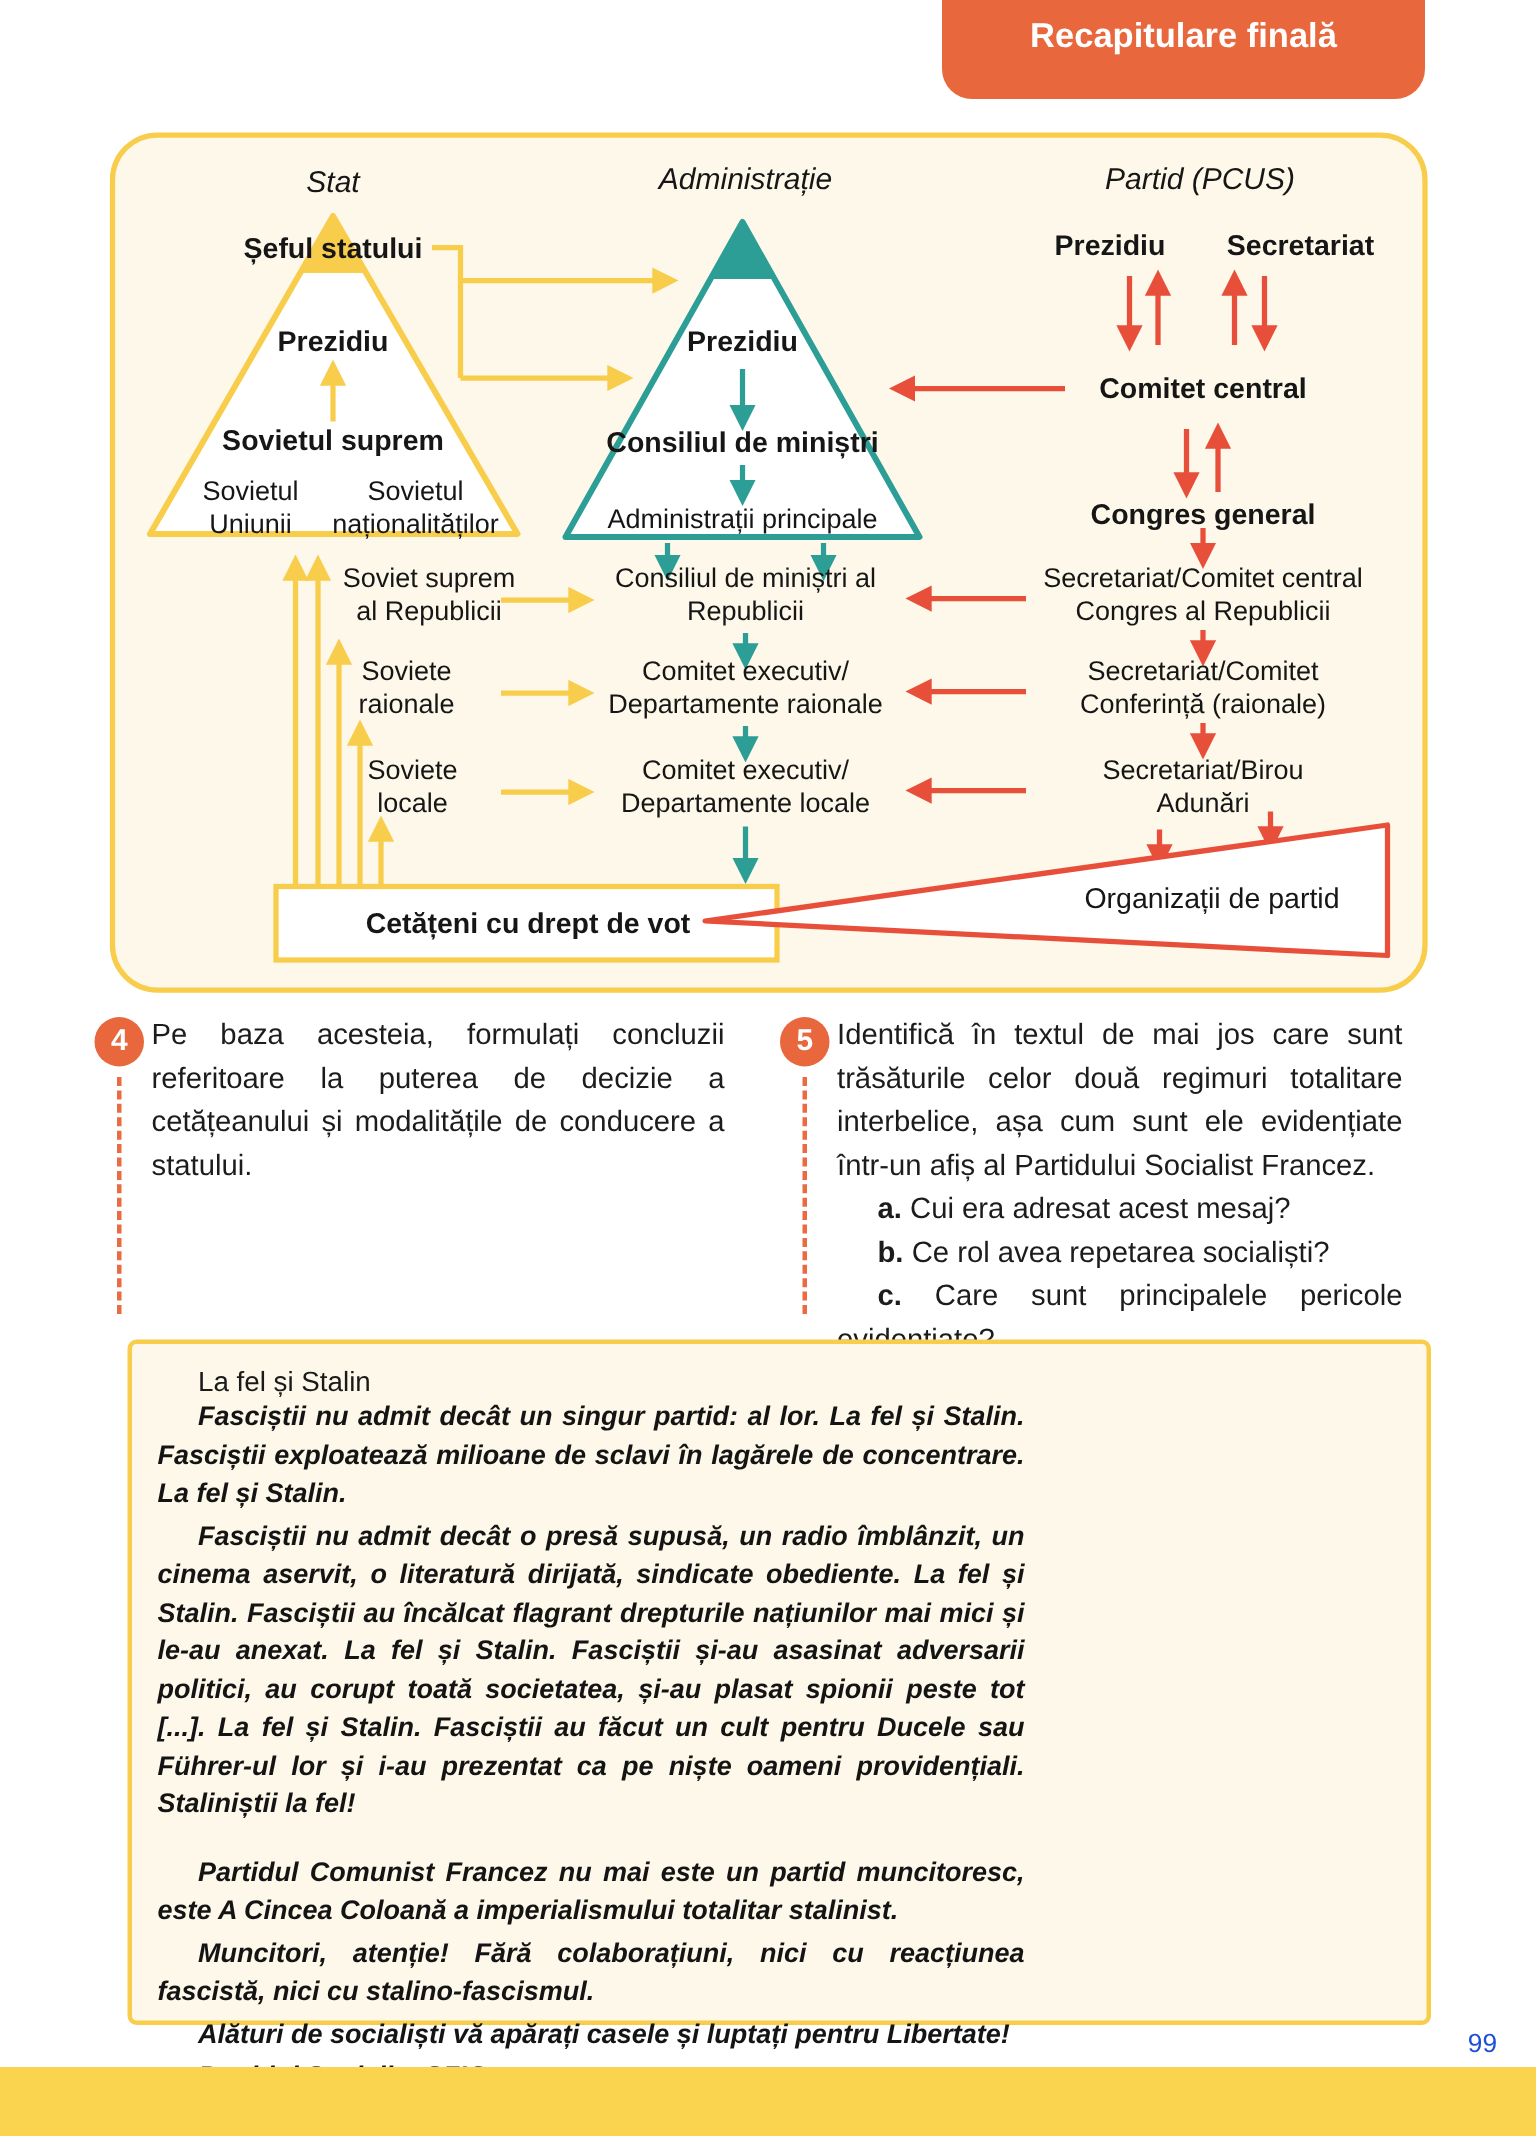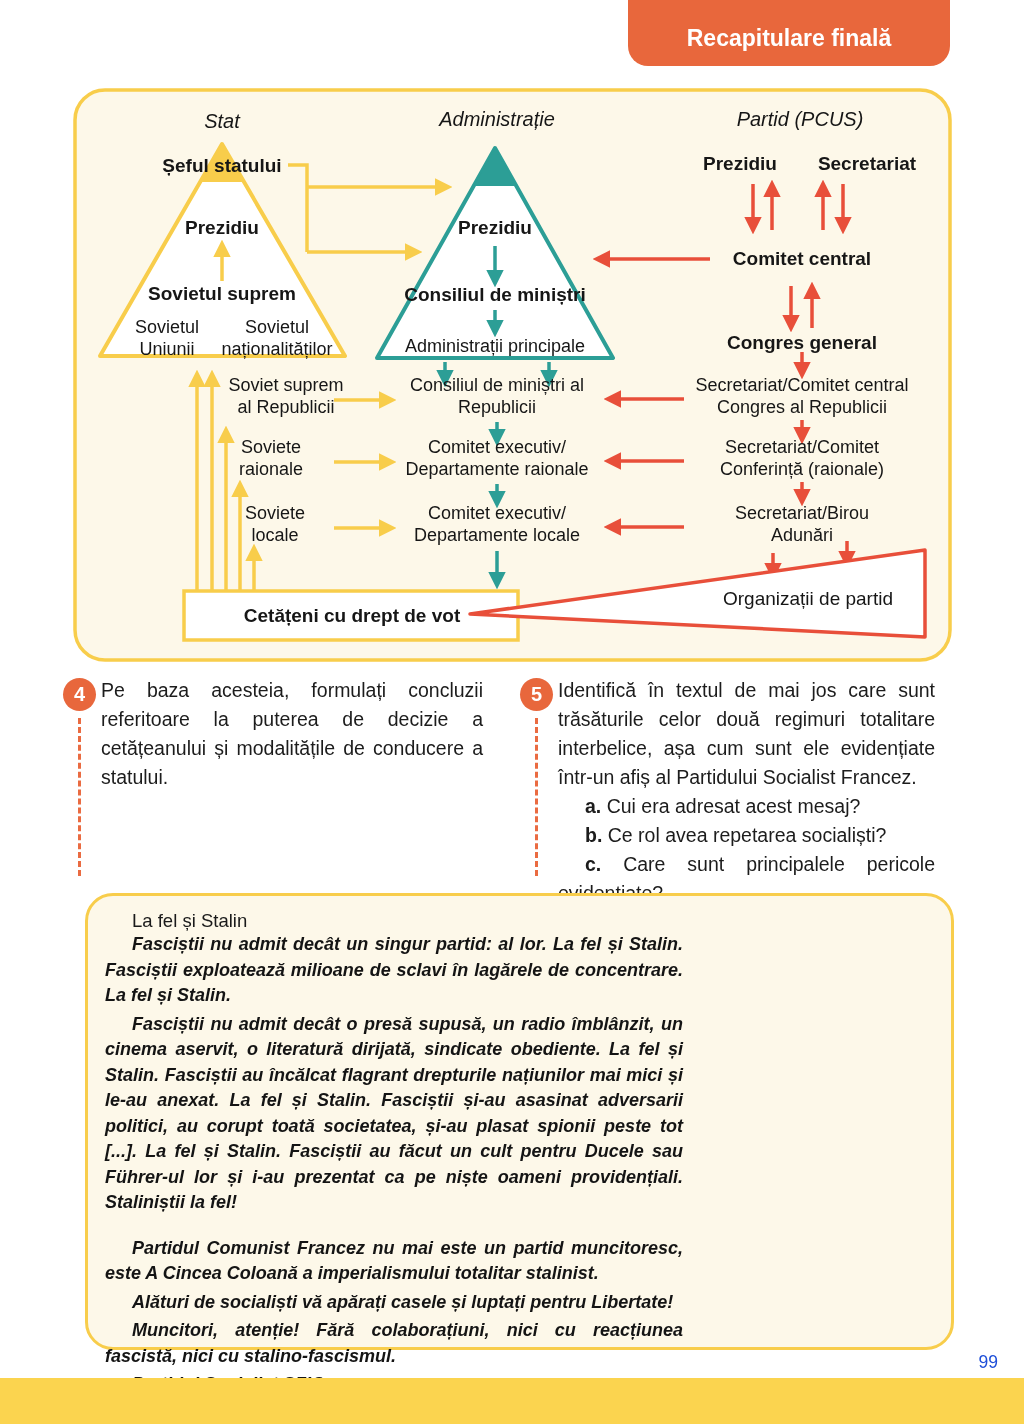--- a/index.html
+++ b/index.html
@@ -9,21 +9,21 @@
   *{box-sizing:border-box}
   html,body{margin:0;padding:0}
   body{
     width:1024px;height:1424px;position:relative;background:#fff;
     font-family:"Liberation Sans",sans-serif;color:#1a1a1a;overflow:hidden;
   }
   
   .recap-badge{
     position:absolute;left:628px;top:0;width:322px;height:66px;
     background:var(--orange);border-radius:0 0 20px 20px;
-    display:flex;align-items:center;justify-content:center;padding-top:10px;
+    display:flex;align-items:flex-start;justify-content:center;padding-top:10px;
     color:#fff;font-size:23px;font-weight:bold;
   }
   
   svg.diagram{position:absolute;left:0;top:0}
   svg text{font-family:"Liberation Sans",sans-serif;fill:#161616;text-anchor:middle}
   .hd{font-size:20px;font-style:italic}
   .b{font-size:19px;font-weight:bold}
   .r{font-size:18px}
   .r19{font-size:19px}
   .frame{fill:var(--cream);stroke:var(--diagram_yellow);stroke-width:3.5}
@@ -46,21 +46,21 @@
     display:flex;align-items:center;justify-content:center;
   }
   .ex-dash{position:absolute;left:15px;top:42px;height:158px;width:0;border-left:3px dashed #EA6B41}
   .ex-body{margin-left:38px;font-size:19.5px;line-height:29px;text-align:justify;color:#1c1c1c}
   .ex-body p{margin:0 0 13px 0}
   .ex-item{text-indent:27px;margin:0 !important}
   .ex-item b{font-weight:bold}
   
   .quote-box{
     position:absolute;left:85px;top:893px;width:869px;height:457px;
-    background:var(--cream);border:3.5px solid var(--diagram_yellow);border-radius:28px;
+    background:var(--cream);border:3.5px solid var(--diagram_yellow);border-radius:6px;
   }
   .quote-title{position:absolute;left:44px;top:14px;font-size:18.5px}
   .quote-body{
     position:absolute;left:17px;top:36px;width:578px;
     font-style:italic;font-weight:bold;font-size:18px;line-height:25.5px;
     text-align:justify;color:#141414;
   }
   .quote-body p{margin:0 0 3px 0;text-indent:27px}
   .quote-body p.gap{margin-top:20px}
   
@@ -210,21 +210,21 @@
     <p class="ex-item"><b>c.</b> <span>Care sunt principalele pericole evidențiate?</span></p>
   </div>
 </div>
 
 <div class="quote-box">
   <div class="quote-title">La fel și Stalin</div>
   <div class="quote-body">
     <p>Fasciștii nu admit decât un singur partid: al lor. La fel și Stalin. Fasciștii exploatează milioane de sclavi în lagărele de concentrare. La fel și Stalin.</p>
     <p>Fasciștii nu admit decât o presă supusă, un radio îmblânzit, un cinema aservit, o literatură dirijată, sindicate obediente. La fel și Stalin. Fasciștii au încălcat flagrant drepturile națiunilor mai mici și le-au anexat. La fel și Stalin. Fasciștii și-au asasinat adversarii politici, au corupt toată societatea, și-au plasat spionii peste tot [...]. La fel și Stalin. Fasciștii au făcut un cult pentru Ducele sau Führer-ul lor și i-au prezentat ca pe niște oameni providențiali. Staliniștii la fel!</p>
     <p class="gap">Partidul Comunist Francez nu mai este un partid muncitoresc, este A Cincea Coloană a imperialismului totalitar stalinist.</p>
+    <p>Muncitori, atenție! Fără colaborațiuni, nici cu reacțiunea fascistă, nici cu stalino-fascismul.</p>
     <p>Alături de socialiști vă apărați casele și luptați pentru Libertate!</p>
-    <p>Muncitori, atenție! Fără colaborațiuni, nici cu reacțiunea fascistă, nici cu stalino-fascismul.</p>
     <p>Partidul Socialist SFIO.</p>
   </div>
 
 </div>
 
 <div class="page-number">99</div>
 <div class="bottom-bar"></div>
 
 </body></html>

